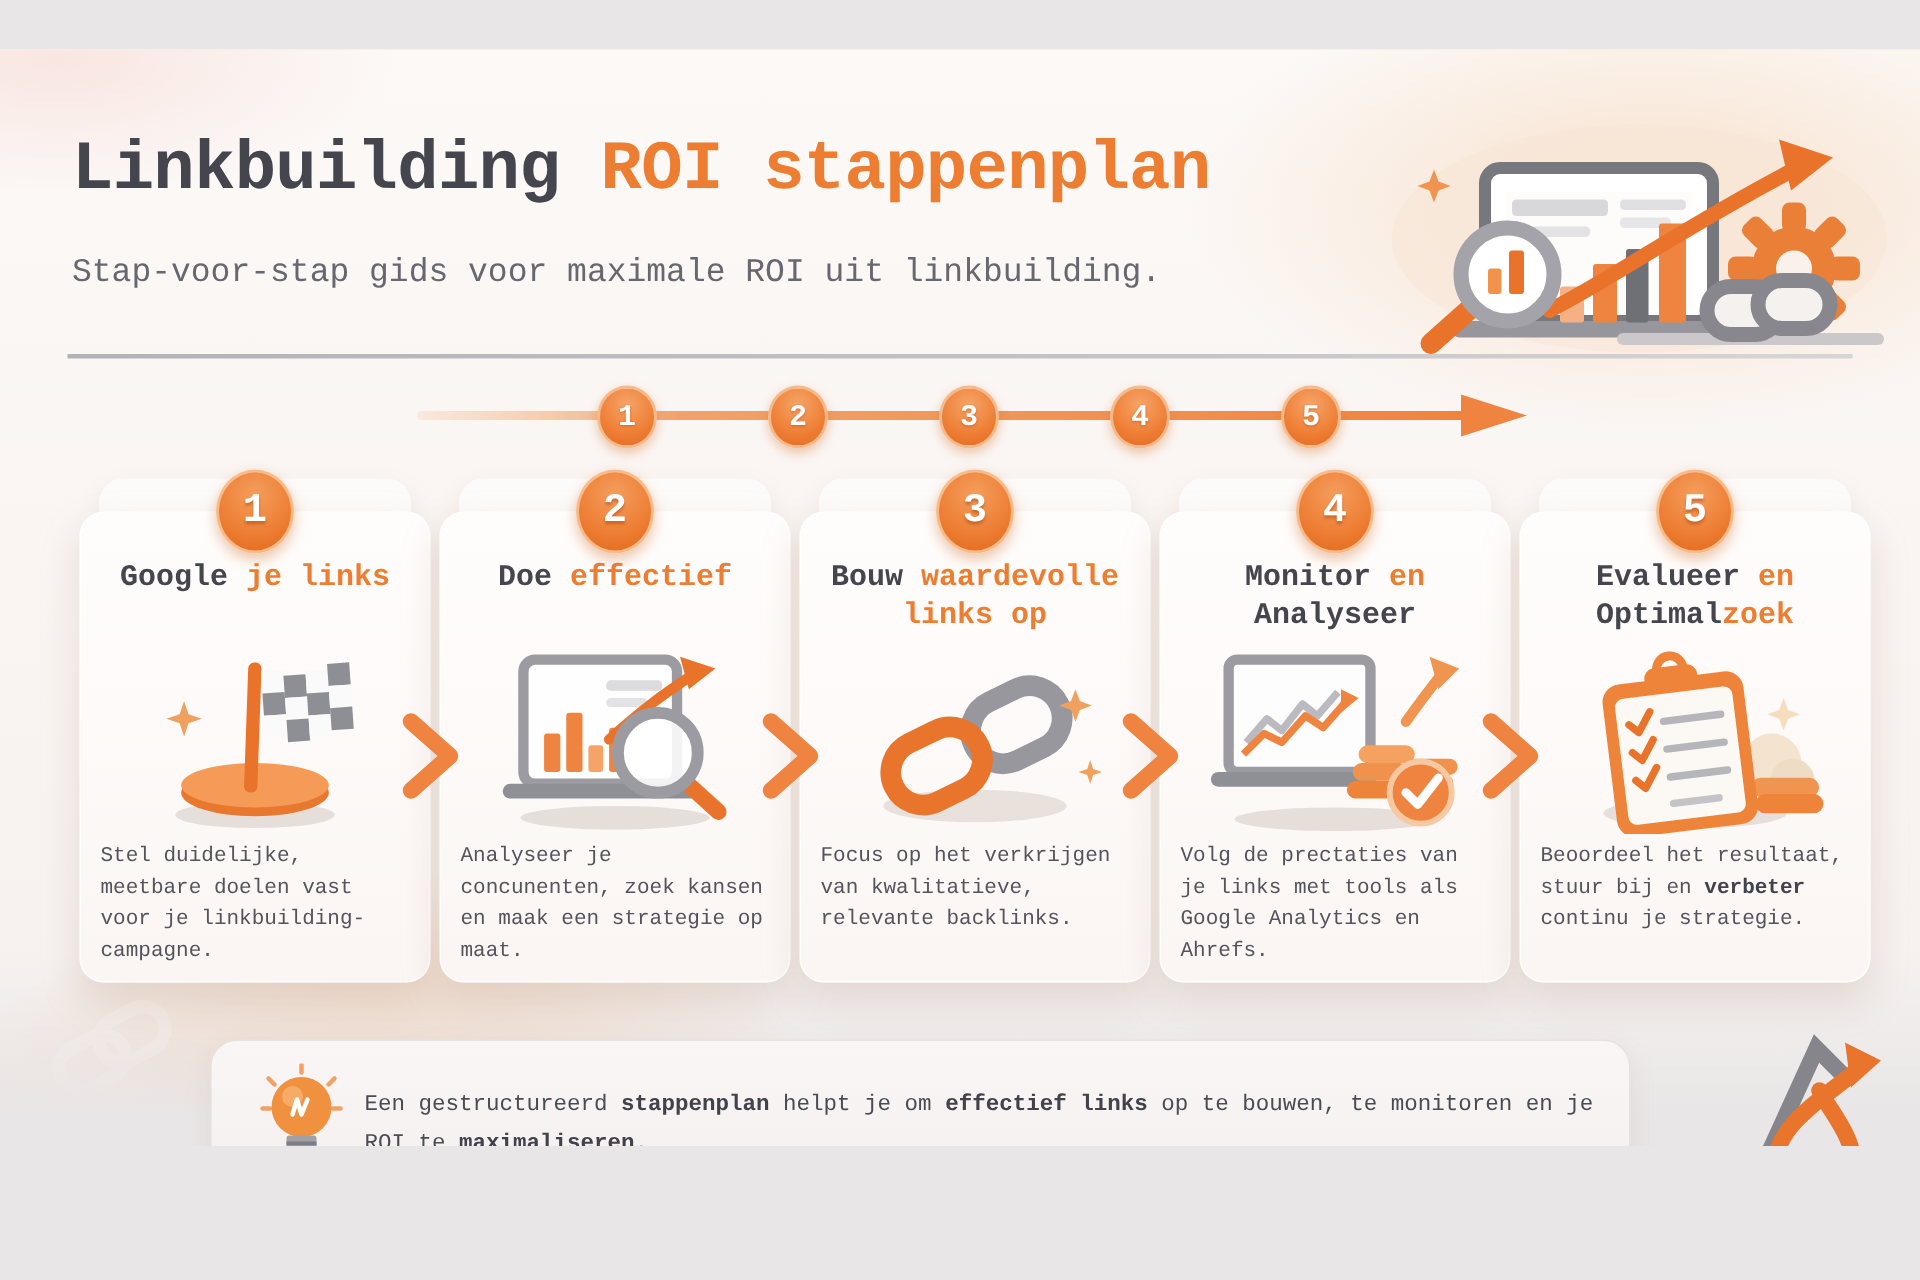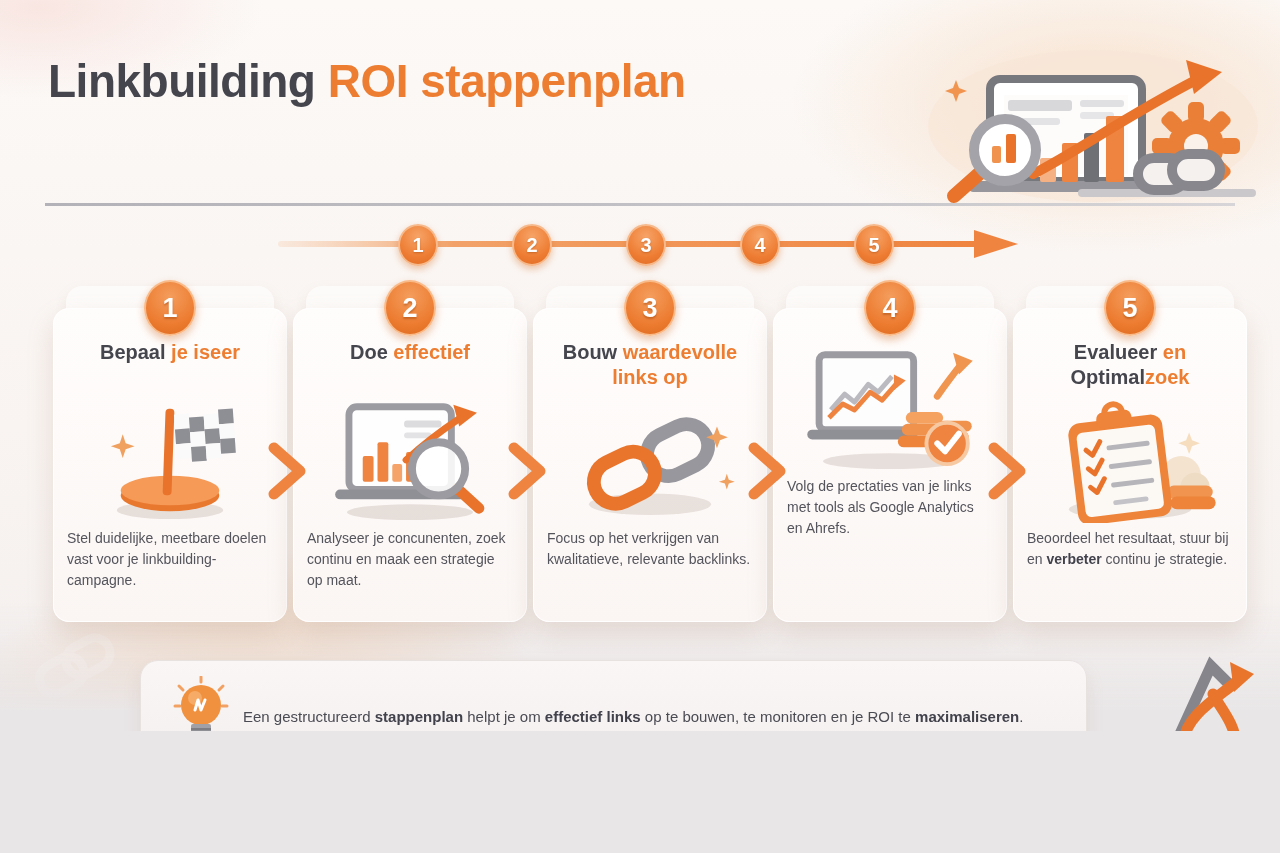--- a/index.html
+++ b/index.html
@@ -1,17 +1,17 @@
 <!DOCTYPE html>
 <html><head>
 <meta charset="utf-8">
 <style>
   html,body{margin:0;padding:0;background:#e8e6e7;}
   .stage{position:relative;width:1280px;height:731px;overflow:hidden;
-         font-family:Liberation Sans, sans-serif;background:#faf6f3;}
+         font-family:Liberation Mono, monospace;background:#faf6f3;margin-top:33px;}
   
   .bg-top{position:absolute;inset:0;background:
     radial-gradient(430px 210px at 86% 14%, rgba(247,222,199,.9), rgba(247,222,199,0) 72%),
     radial-gradient(320px 130px at 3% 1%, rgba(246,214,208,.55), rgba(246,214,208,0) 70%),
     linear-gradient(180deg,#fcf9f7 0%,#f9f4f1 58%,#f4f0ef 100%);}
   .bg-bottom{position:absolute;left:0;bottom:0;width:1280px;height:130px;
     background:linear-gradient(180deg,rgba(234,231,232,0),#e9e6e7 85%);}
   .bg-peach{position:absolute;left:-140px;top:560px;width:700px;height:460px;
     background:radial-gradient(closest-side,rgba(242,199,168,.95),rgba(244,212,186,.8) 55%,rgba(244,214,191,0));
     transform:rotate(-16deg);}
@@ -95,20 +95,21 @@
       <g transform="rotate(-28 210 210)">
           <rect x="182" y="198" width="40" height="26" rx="13"></rect>
           <rect x="210" y="194" width="40" height="26" rx="13"></rect>
         </g>
     </g>
   </svg>
   <div class="bg-bottom"></div>
 
   <h1 class="title"><span>Linkbuilding</span>
     <span class="accent">ROI stappenplan</span></h1>
+  <p class="subtitle">Stap-voor-stap gids voor maximale ROI uit linkbuilding.</p>
   <div class="divider"></div>
 
   <div class="illus">
     <svg width="330" height="160" viewBox="0 0 330 160">
       <ellipse cx="165" cy="80" rx="165" ry="76" fill="#f8e7d7" opacity=".65"></ellipse>
       <path d="M28,34 L31,42 L39,45 L31,48 L28,56 L25,48 L17,45 L25,42 Z" fill="#f0944f"></path>
       <g>
         <rect x="62" y="33" width="152" height="102" rx="10" fill="#ffffff" stroke="#77777e" stroke-width="8"></rect>
         <rect x="76" y="49" width="124" height="79" fill="#fdfcfb"></rect>
         <rect x="80" y="54" width="64" height="11" rx="3" fill="#d8d7d9"></rect>
@@ -182,22 +183,22 @@
       <span>5</span>
     </div>
 
   <div class="card" style="left:53px">
     <div class="card-backdrop"></div>
     <div class="card-box"></div>
     <div class="card-badge">
         <span>1</span>
       </div>
     <div class="card-content">
-      <h3 class="card-title"><span>Bepaal</span>
-        <span class="accent">je iseer</span></h3>
+      <h3 class="card-title"><span>Google</span>
+        <span class="accent">je links</span></h3>
       <div class="card-icon">
         <svg width="200" height="130" viewBox="0 0 200 132">
           <ellipse cx="100" cy="119" rx="54" ry="9" fill="rgba(120,90,70,.16)"></ellipse>
           <ellipse cx="100" cy="104" rx="50" ry="16" fill="#e9782f"></ellipse>
           <ellipse cx="100" cy="99" rx="50" ry="15" fill="#f59a57"></ellipse>
           <rect x="94" y="16" width="9" height="88" rx="4" fill="#e9732a" transform="rotate(2 100 60)"></rect>
           <g transform="rotate(-4 104 22)">
             <rect x="104" y="22" width="15" height="15" fill="#fafafa"></rect>
               <rect x="119" y="26" width="15" height="15" fill="#8e8e95"></rect>
               <rect x="134" y="24" width="15" height="15" fill="#fafafa"></rect>
@@ -237,21 +238,21 @@
           <rect x="67" y="50" width="11" height="40" rx="2" fill="#ef8440"></rect>
           <rect x="82" y="72" width="10" height="18" rx="2" fill="#f5a368"></rect>
           <rect x="96" y="60" width="10" height="30" rx="2" fill="#ef8440"></rect>
           <path d="M96,68 C118,48 132,38 150,26" fill="none" stroke="#e9732a" stroke-width="7" stroke-linecap="round"></path>
           <polygon points="144,12 168,20 150,34" fill="#e9732a"></polygon>
           <rect x="24" y="98" width="132" height="10" rx="5" fill="#8f8f96"></rect>
           <line x1="148" y1="97" x2="170" y2="117" stroke="#e9732a" stroke-width="11" stroke-linecap="round"></line>
           <circle cx="129" cy="77" r="27" fill="rgba(255,255,255,.88)" stroke="#9b9ba1" stroke-width="8"></circle>
         </svg>
       </div>
-      <p class="card-desc">Analyseer je concunenten, zoek continu en maak een strategie op maat.</p>
+      <p class="card-desc">Analyseer je concunenten, zoek kansen en maak een strategie op maat.</p>
     </div>
   </div>
 
   <div class="card" style="left:533px">
     <div class="card-backdrop"></div>
     <div class="card-box"></div>
     <div class="card-badge">
         <span>3</span>
       </div>
     <div class="card-content">
@@ -274,20 +275,23 @@
     </div>
   </div>
 
   <div class="card" style="left:773px">
     <div class="card-backdrop"></div>
     <div class="card-box"></div>
     <div class="card-badge">
         <span>4</span>
       </div>
     <div class="card-content">
+      <h3 class="card-title"><span>Monitor</span>
+        <span class="accent">en</span>
+        <span>Analyseer</span></h3>
       <div class="card-icon">
         <svg width="200" height="130" viewBox="0 0 200 132">
           <ellipse cx="100" cy="122" rx="68" ry="8" fill="rgba(120,90,70,.16)"></ellipse>
           <rect x="28" y="14" width="96" height="76" rx="6" fill="#fdfdfd" stroke="#9b9ba1" stroke-width="7"></rect>
           <polyline points="40,70 54,54 64,62 78,44 88,52 102,36" fill="none" stroke="#bbbac0" stroke-width="5" stroke-linejoin="round"></polyline>
           <polyline points="38,78 52,64 64,70 80,52 92,60 106,44" fill="none" stroke="#ef8440" stroke-width="5" stroke-linejoin="round"></polyline>
           <polygon points="104,34 116,40 104,50" fill="#ef8440"></polygon>
           <rect x="16" y="90" width="112" height="10" rx="5" fill="#8f8f96"></rect>
           <path d="M148,56 C158,42 164,34 172,24" fill="none" stroke="#f0954f" stroke-width="7" stroke-linecap="round"></path>
           <polygon points="164,12 184,20 170,34" fill="#f0954f"></polygon>

